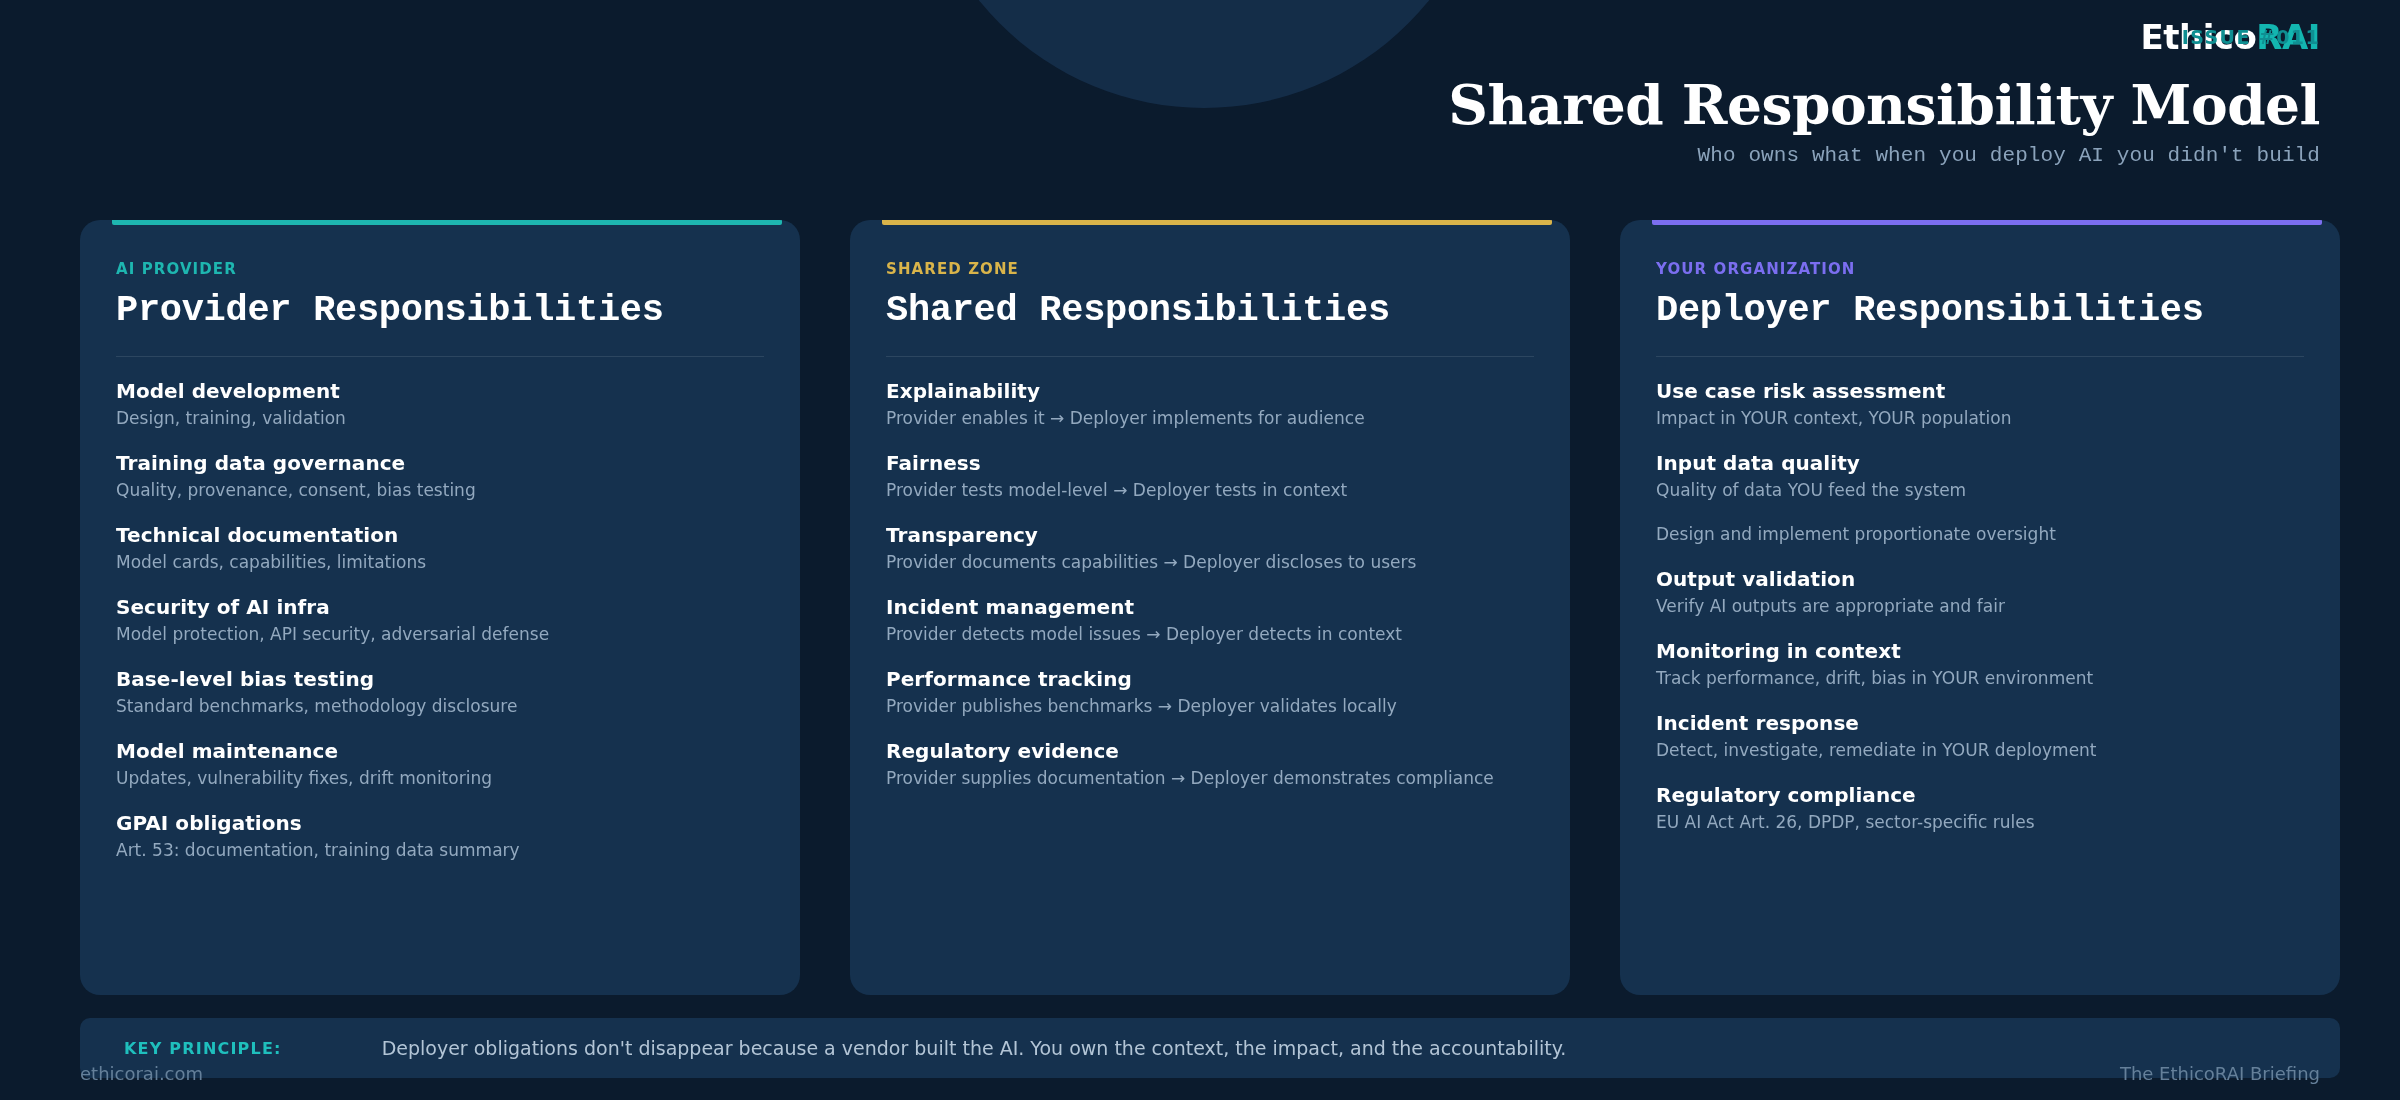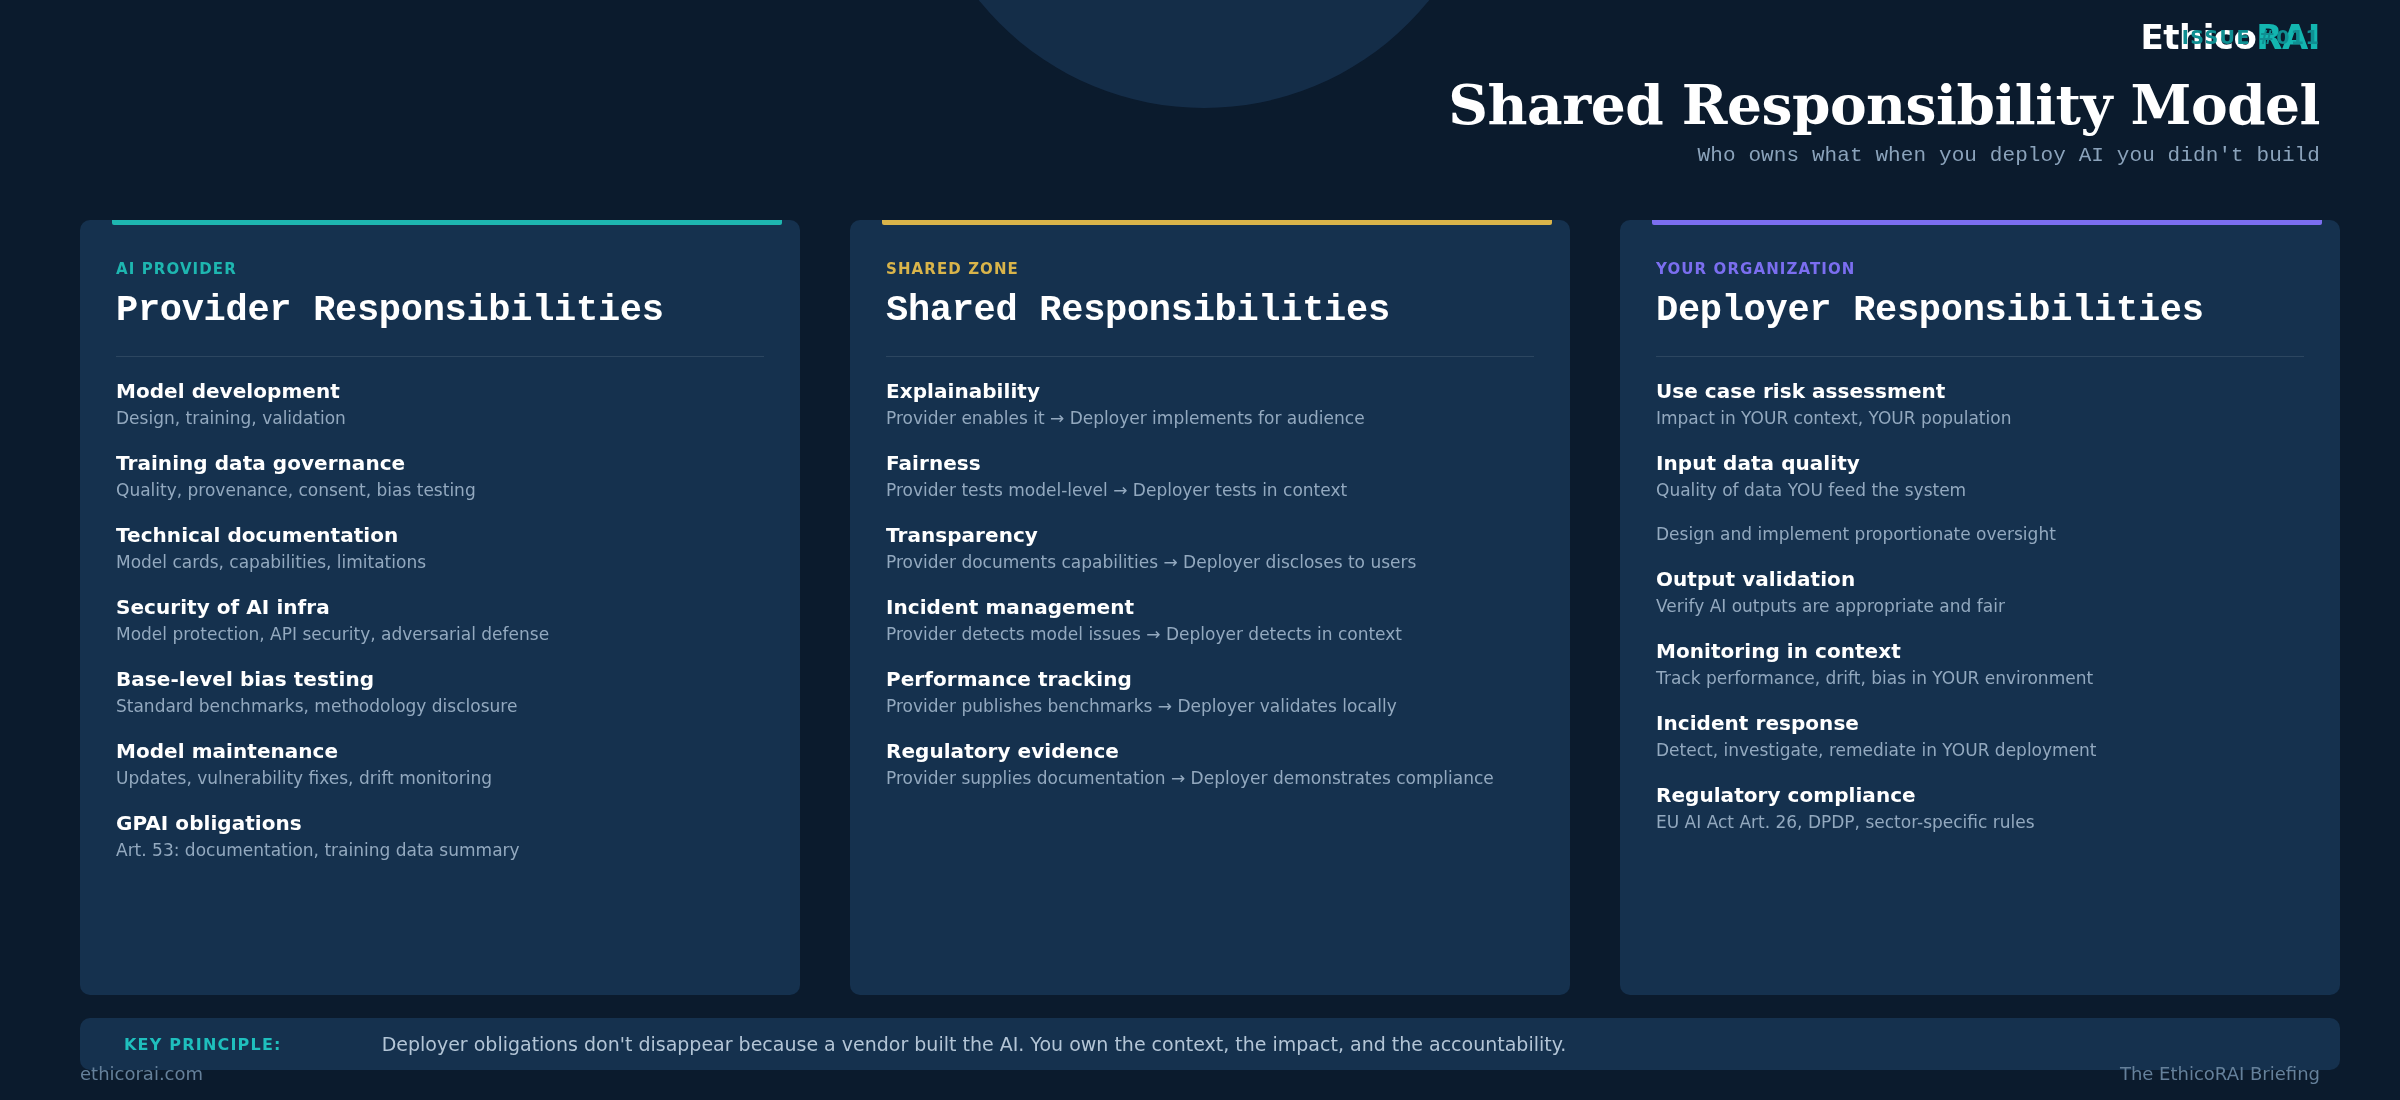--- a/index.html
+++ b/index.html
@@ -71,21 +71,21 @@
     left:80px; top:220px;
     width:2260px; height:775px;
     display:flex;
     gap:50px;
   }
 
   .card {
     position:relative;
     flex:1 1 0;
     background:#15314e;
-    border-radius:10px;
+    border-radius:20px;
     padding:38px 36px 30px 36px;
     overflow:hidden;
   }
 
   .accent-bar {
     position:absolute;
     left:32px; right:18px; top:0;
     height:5px;
     border-radius:0 0 2px 2px;
   }
@@ -125,21 +125,21 @@
     font-size:17px;
     color:#93a9bf;
     margin-top:3px;
     line-height:1.3;
   }
 
   
   .principle {
     position:absolute;
     left:80px; top:1018px;
-    width:2260px; height:52px;
+    width:2260px; height:60px;
     background:#15314e;
     border-radius:10px;
     display:flex;
     align-items:center;
     padding:0 0 0 44px;
   }
   .principle-label {
     font-size:16px; font-weight:bold;
     letter-spacing:1.2px;
     color:#1fbfbd;

